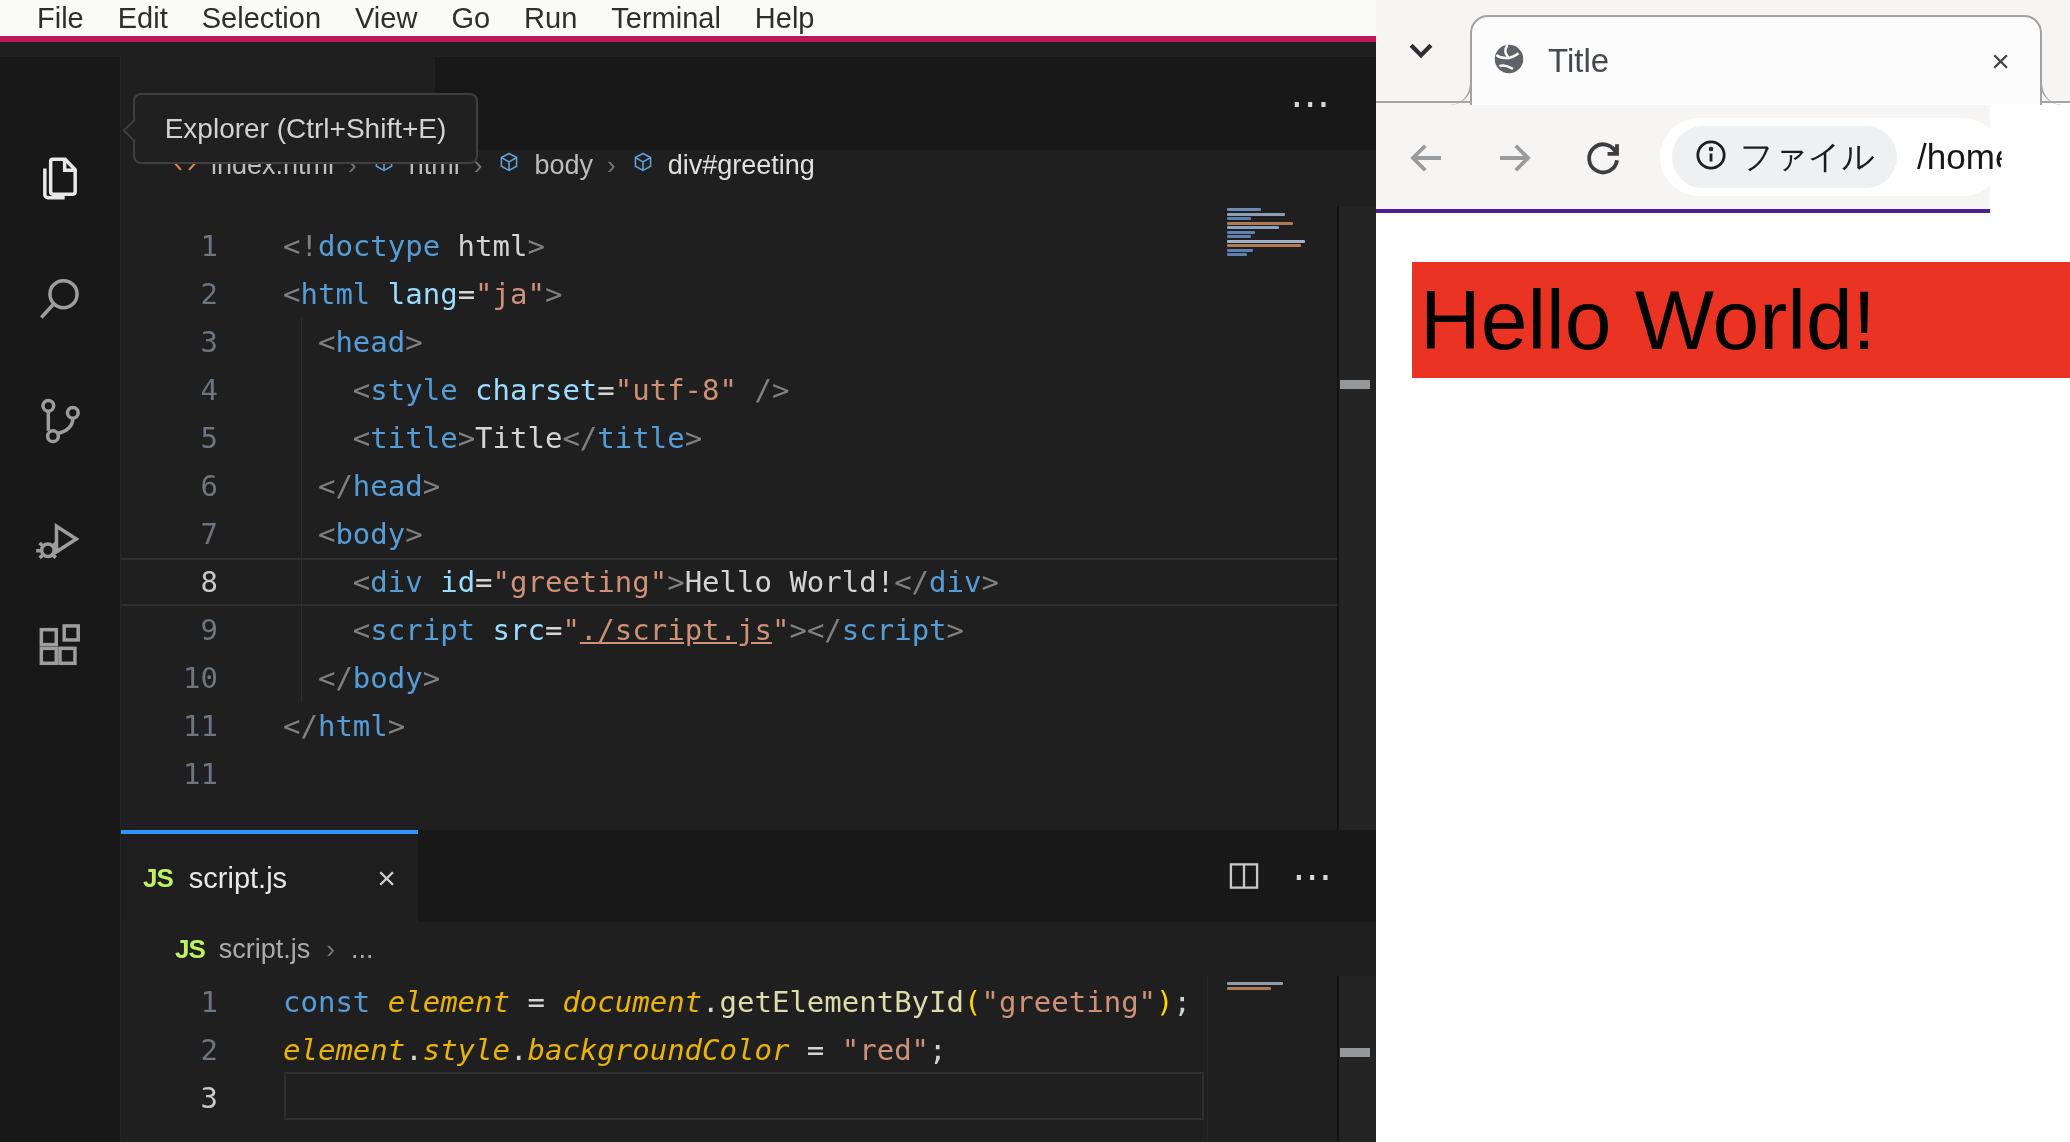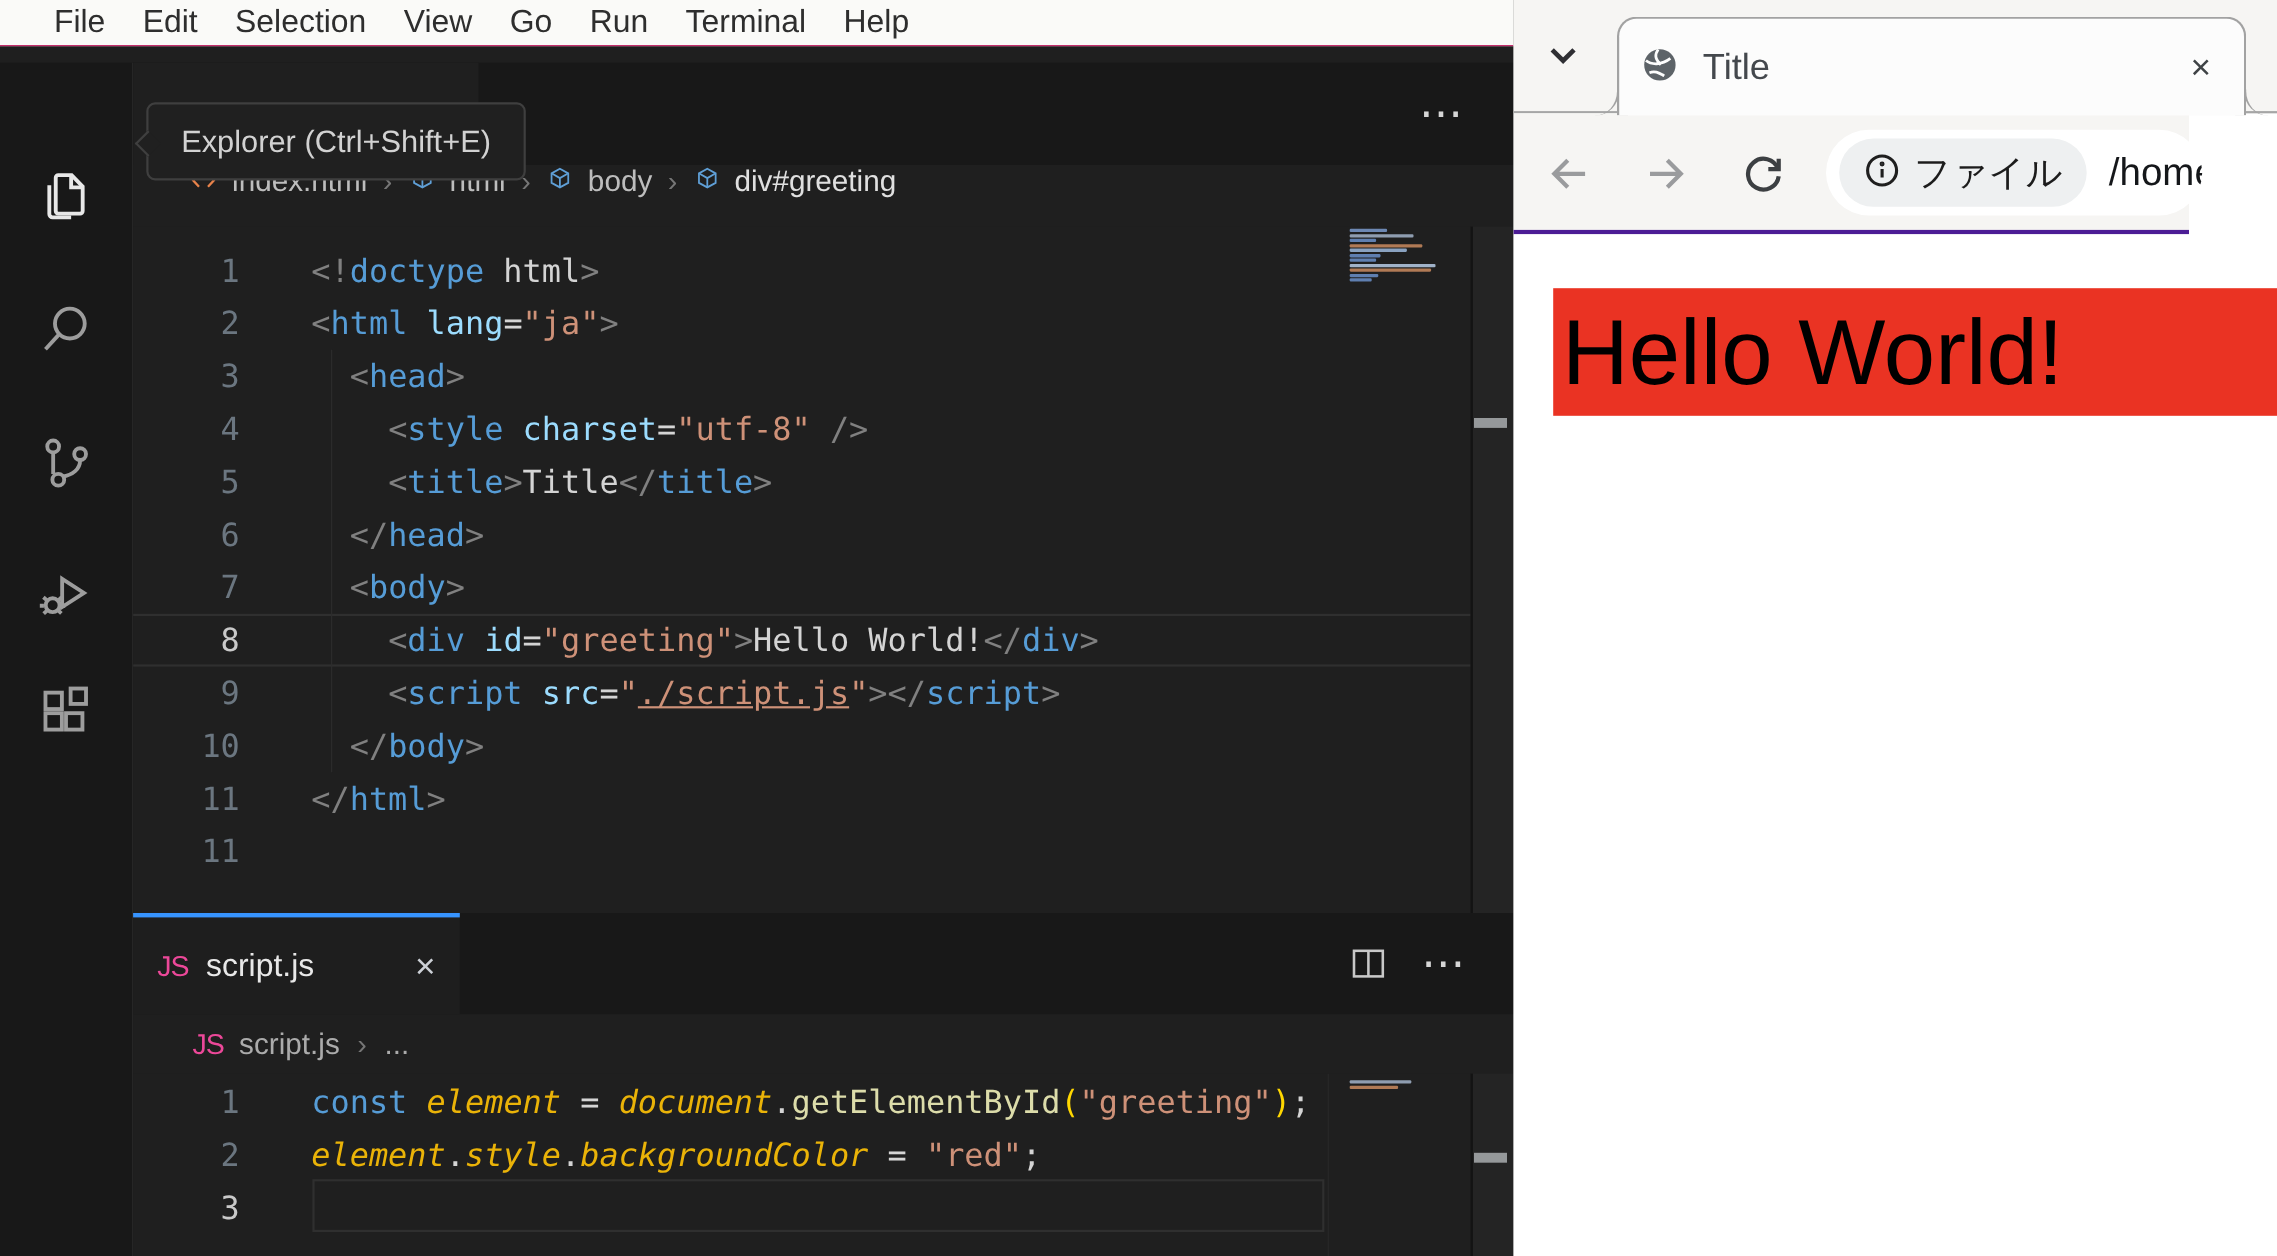--- a/index.html
+++ b/index.html
@@ -3,22 +3,22 @@
 <meta charset="utf-8">
 <style>
   * { margin:0; padding:0; box-sizing:border-box; }
   html,body { background:#333; }
   #stage {
     position:relative; width:2070px; height:1142px; overflow:hidden;
     background:#1f1f1f; font-family:"Liberation Sans","DejaVu Sans",sans-serif;
   }
   
   .menubar { position:absolute; left:0; top:0; width:1376px; height:42px;
-    background:#fafaf8; border-bottom:1px solid #be185d; display:flex; align-items:center;
-    padding-left:32px; }
+    background:#fafaf8; border-bottom:6px solid #be185d; display:flex; align-items:center;
+    padding-left:20px; }
   .menu-item { font-size:29px; color:#2e2e2e; padding:0 17px; cursor:default; }
 
   .activitybar { position:absolute; left:0; top:57px; width:121px; height:1085px;
     background:#181818; border-right:1px solid #262626; }
   .act-icon { position:absolute; left:32px; width:56px; height:56px; }
   .act-icon svg { width:56px; height:56px; }
 
   .tabbar-top { position:absolute; left:121px; top:57px; width:1255px; height:93px; background:#181818; }
   .ghost-tab { position:absolute; left:0; top:0; width:314px; height:93px; background:#1f1f1f; }
   .more-dots { position:absolute; font-size:40px; color:#d6d6d6; line-height:40px; }
@@ -62,21 +62,21 @@
   .strip { position:absolute; width:39px; background:#242424; border-left:2px solid #131313; }
   #strip-top { left:1337px; top:206px; height:624px; }
   #strip-bottom { left:1337px; top:976px; height:166px; }
   .strip-thumb { position:absolute; left:1px; width:30px; height:9px; background:#95989a; }
   #strip-top .strip-thumb { top:174px; }
   #strip-bottom .strip-thumb { top:72px; }
 
   .tabbar-bottom { position:absolute; left:121px; top:830px; width:1255px; height:92px; background:#181818; }
   .tab-active { position:absolute; left:0; top:0; width:297px; height:92px; background:#1e1e1e;
     border-top:4px solid #3794ff; display:flex; align-items:center; padding:0 22px; }
-  .js-badge { font-size:26px; font-weight:normal; color:#ec4899; letter-spacing:-1px; }
+  .js-badge { font-size:26px; font-weight:bold; color:#bef264; letter-spacing:-1px; }
   .tab-label { font-size:29px; color:#e8e8e8; margin-left:16px; }
   .tab-close { margin-left:auto; font-size:32px; color:#ccd0d6; font-weight:300; }
   .split-icon { position:absolute; right:114px; top:30px; }
   .more-bottom { right:44px; top:26px; }
 
   .breadcrumb-bottom { position:absolute; left:121px; top:922px; width:1255px; height:54px;
     background:#1f1f1f; display:flex; align-items:center; padding-left:54px; gap:14px;
     font-size:27px; color:#ababab; }
 
   

